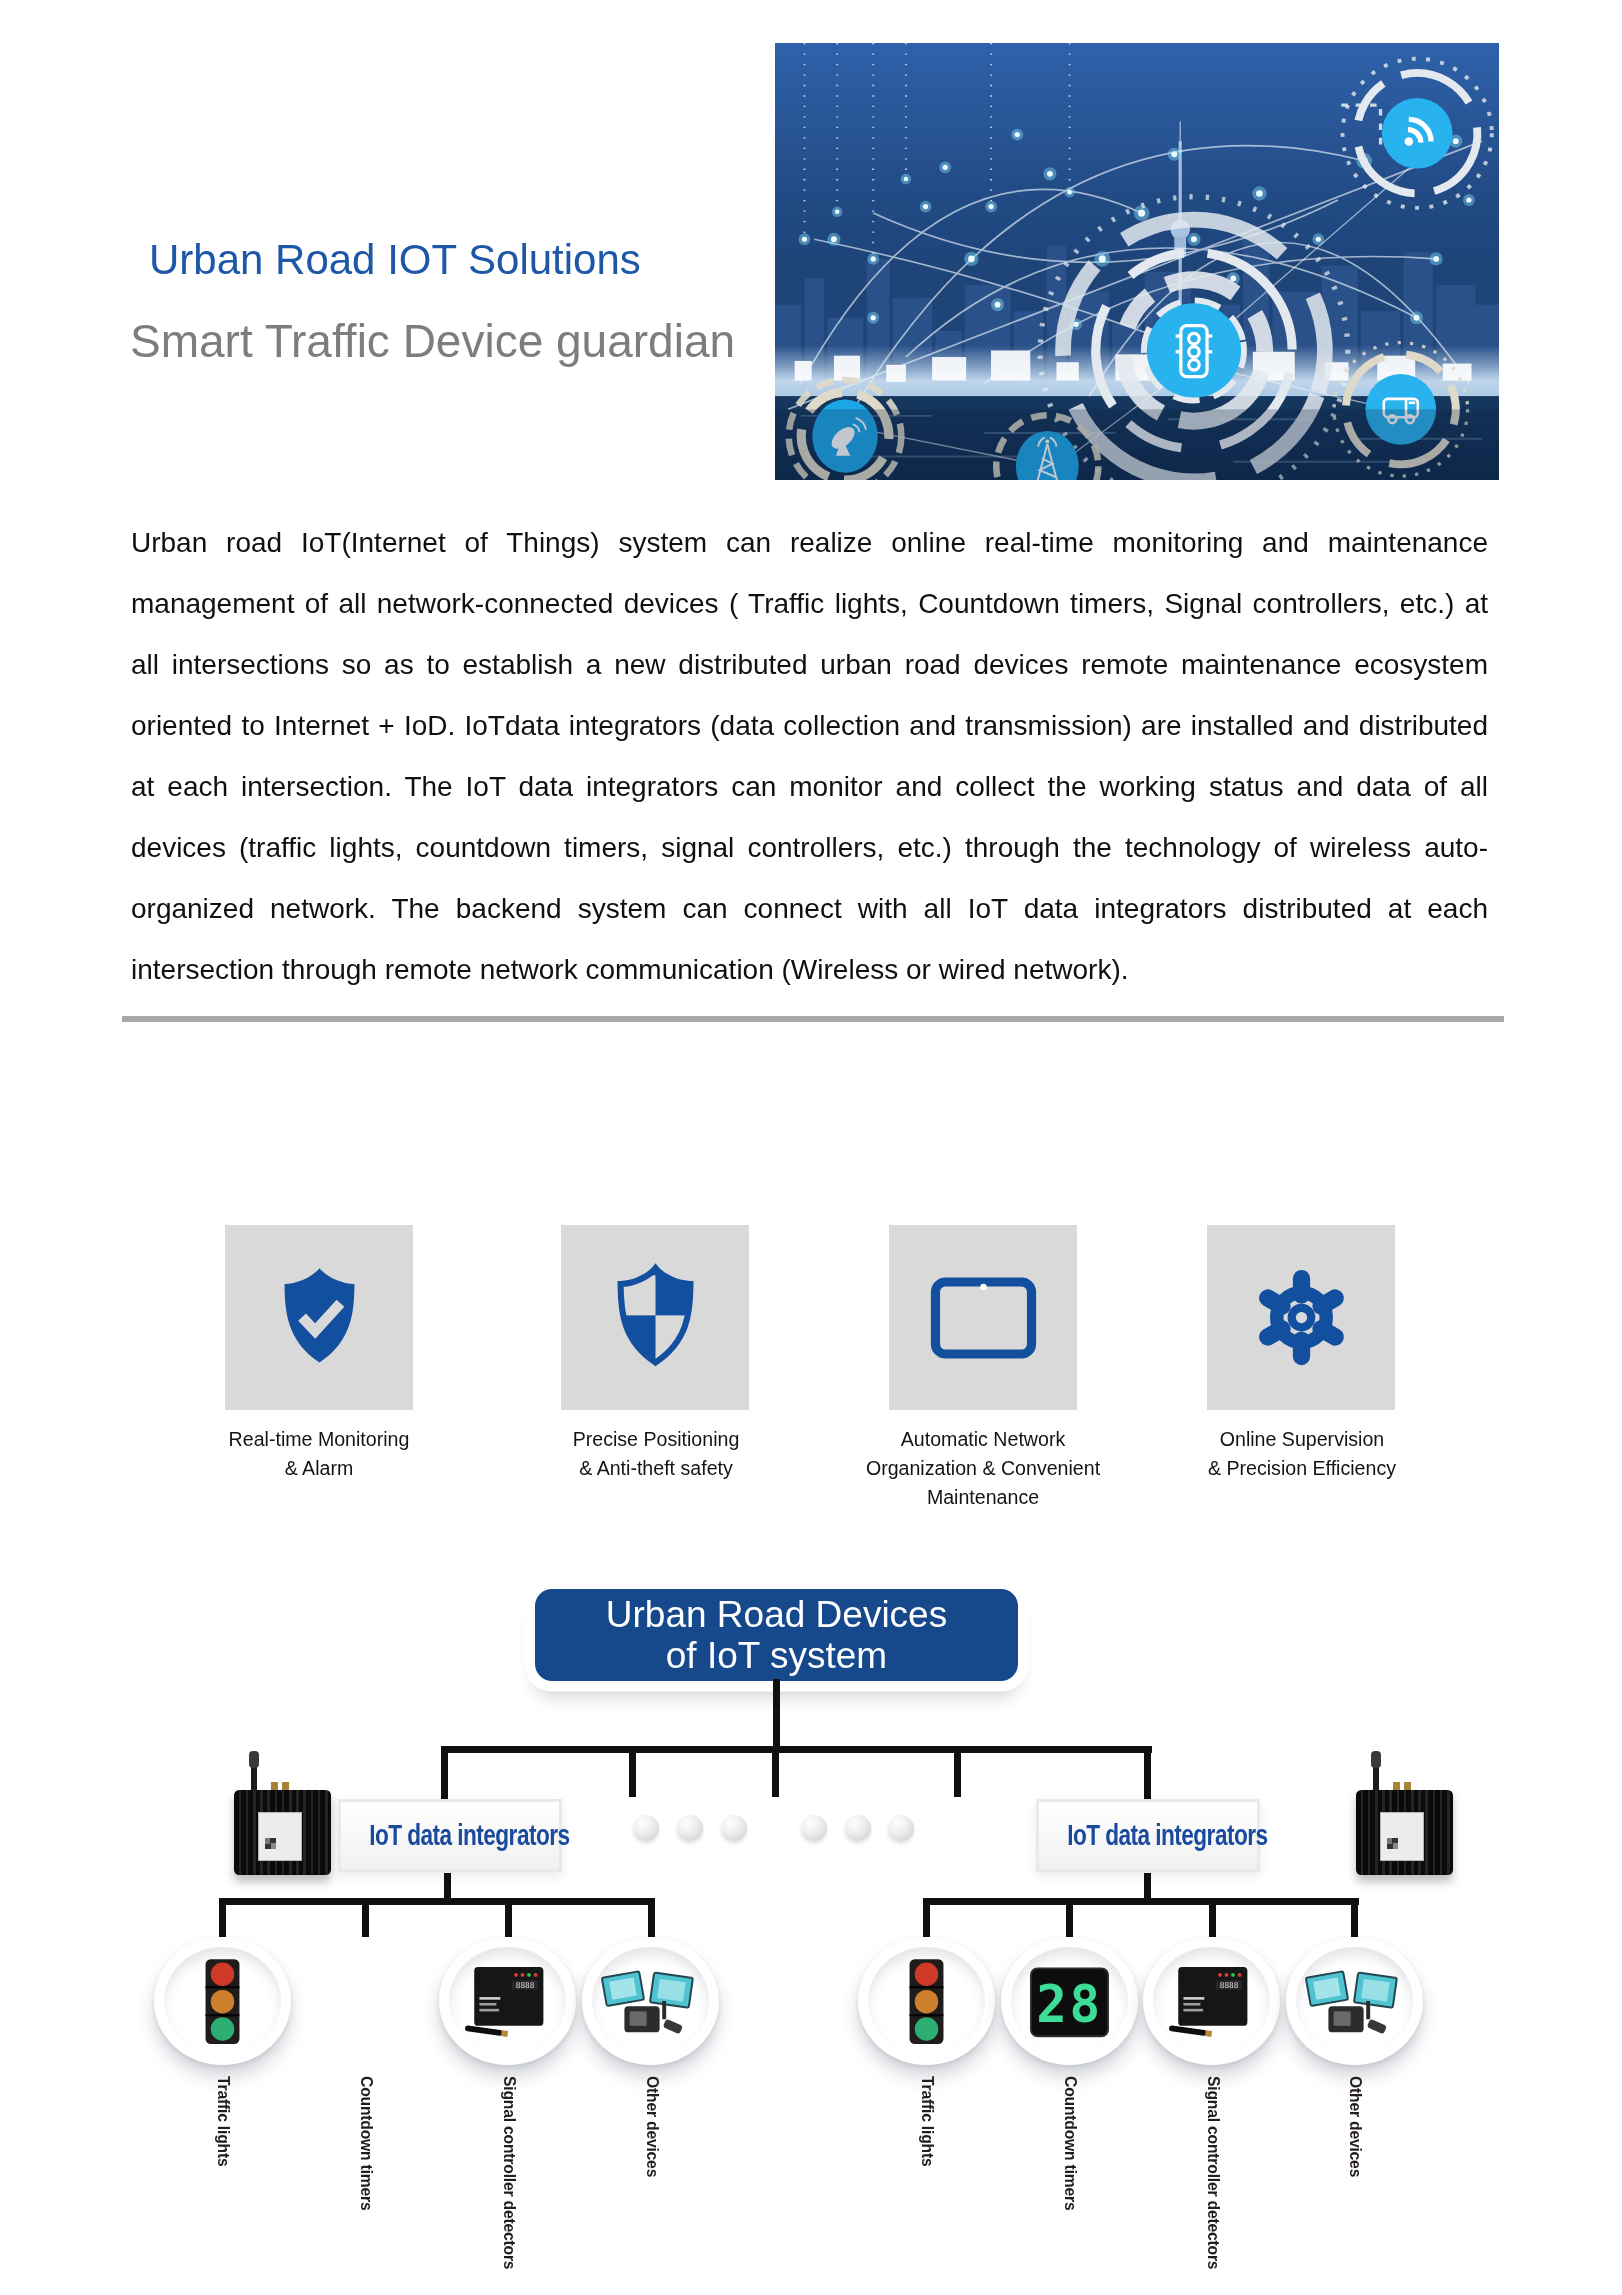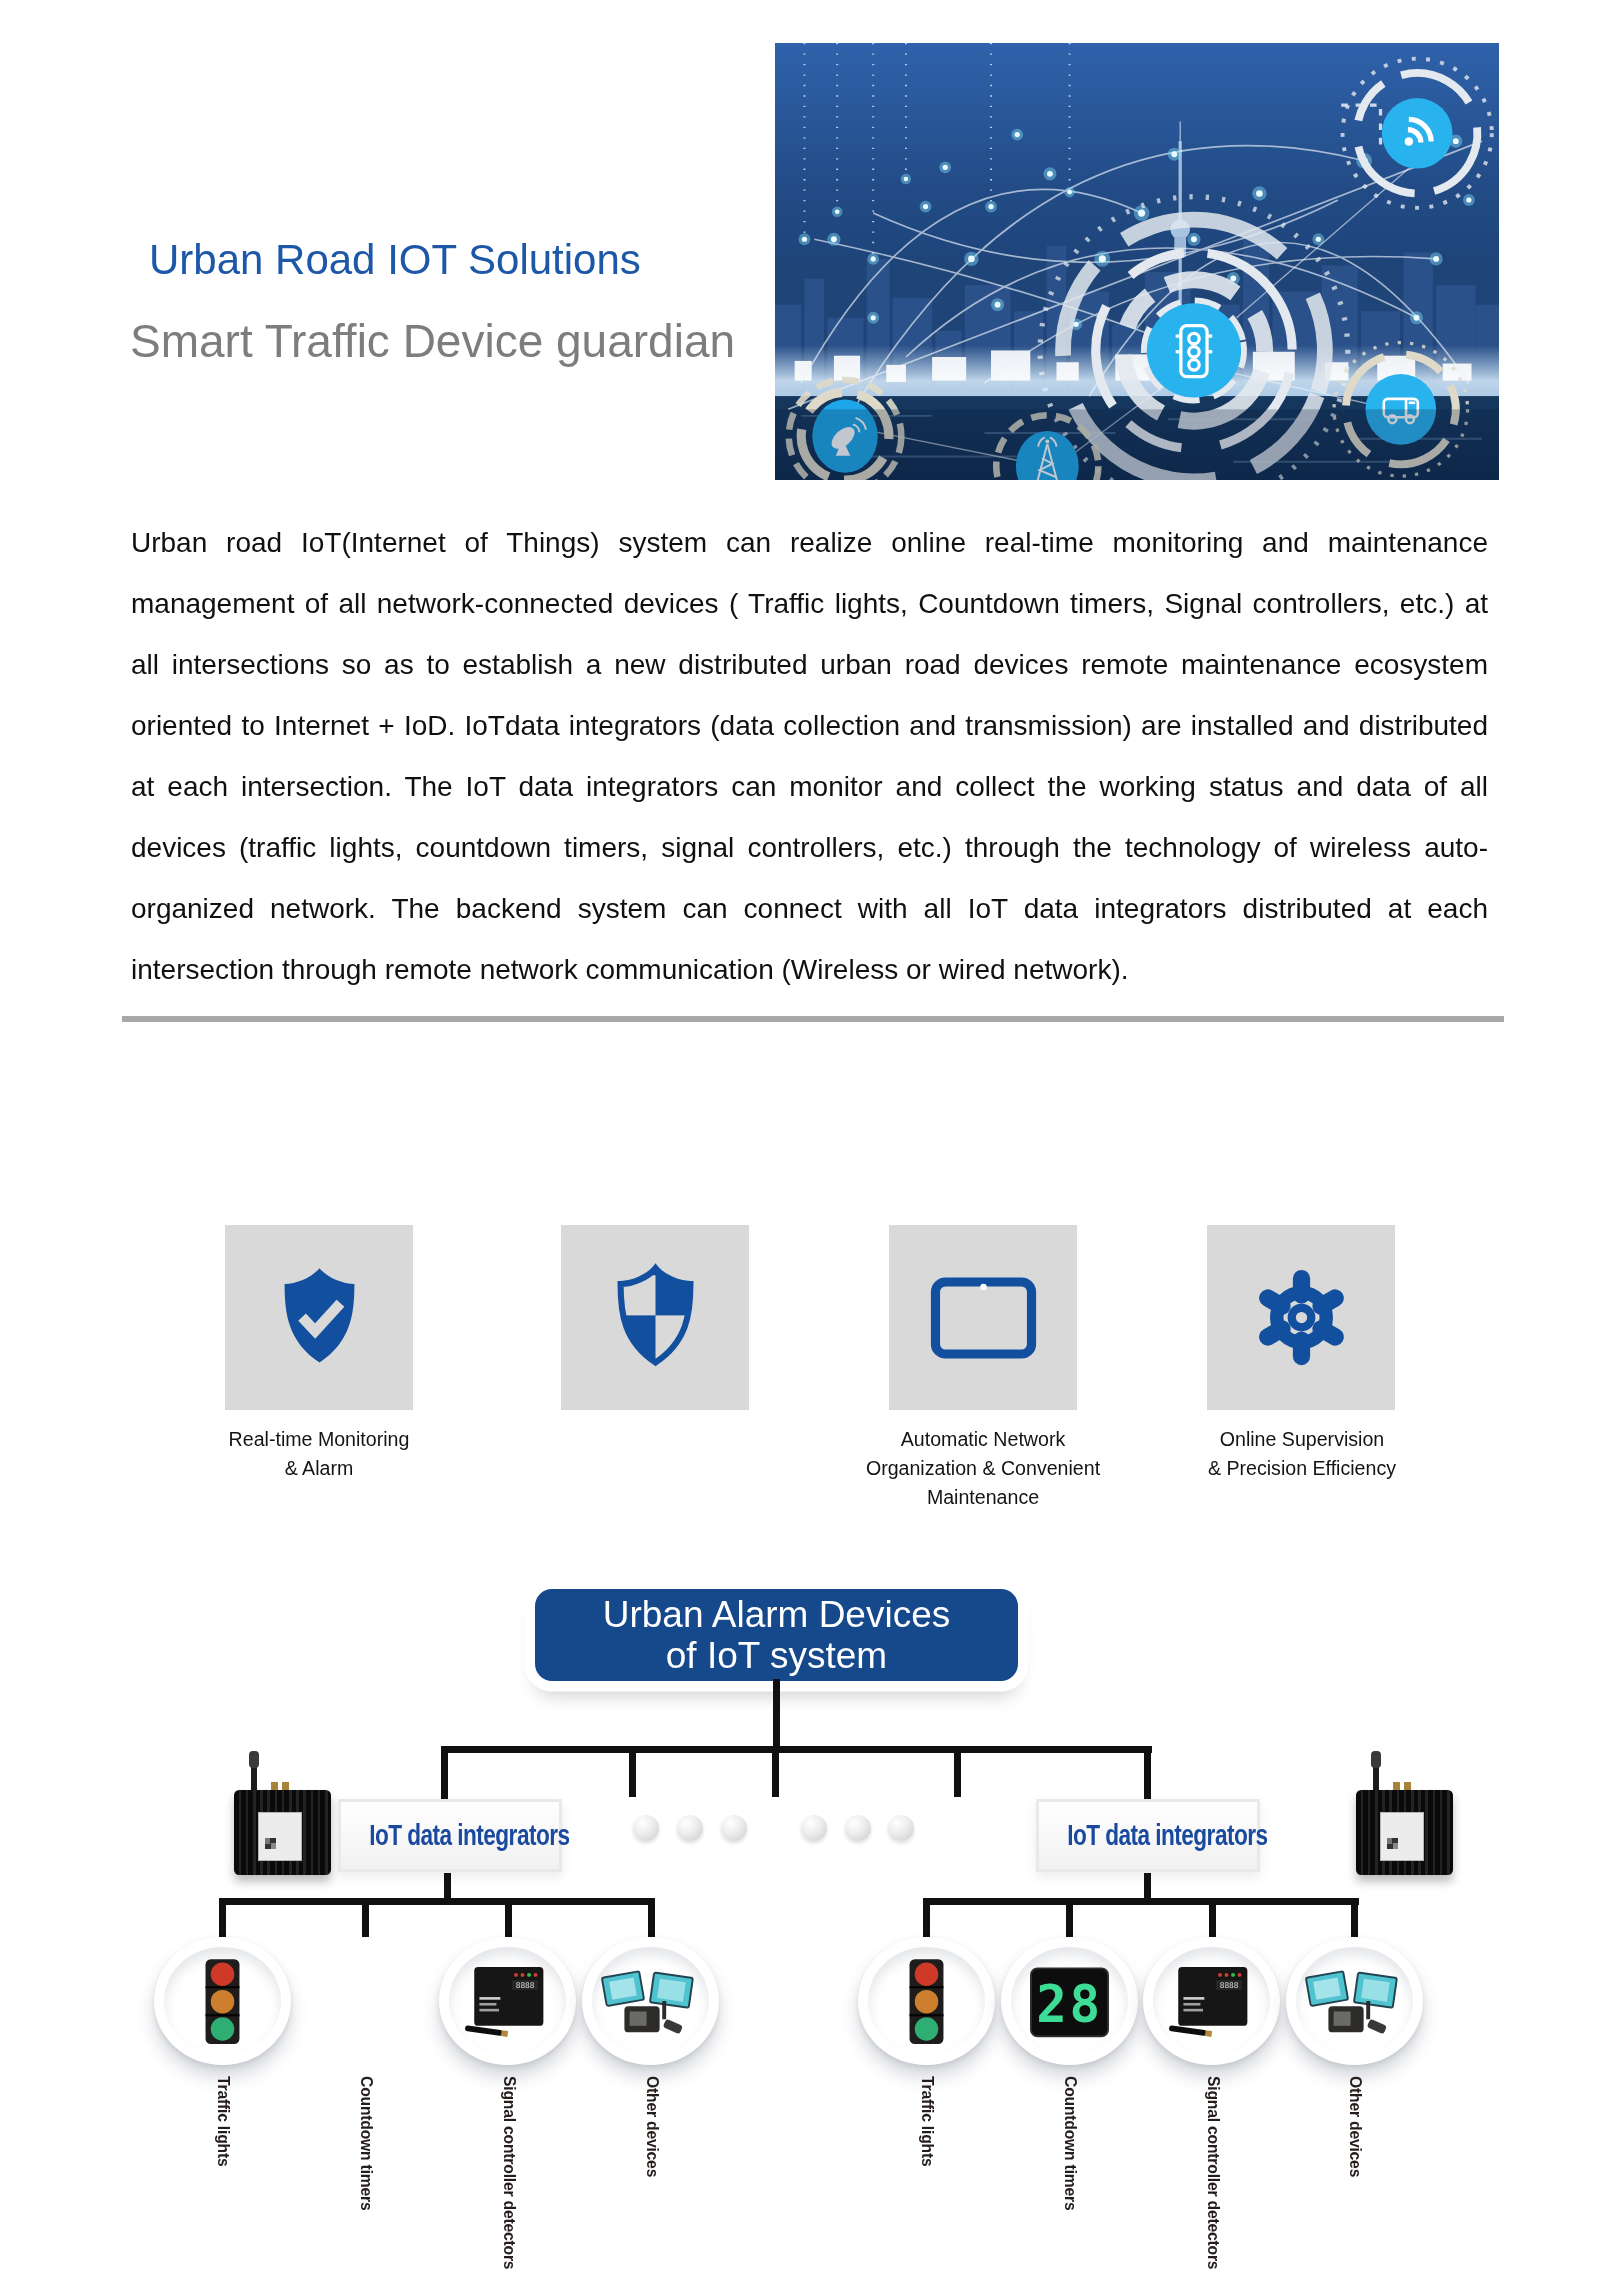--- a/index.html
+++ b/index.html
@@ -335,20 +335,25 @@
           </clipPath>
         </defs>
       <path d="M60 6 C52 16 34 24 20 24 C20 58 24 90 60 114 C96 90 100 58 100 24 C86 24 68 16 60 6 Z" fill="#124f9e"></path>
       <g clip-path="url(#shq)">
         <rect x="14" y="14" width="46" height="46" fill="#d9d9d9"></rect>
         <rect x="60" y="60" width="46" height="60" fill="#d9d9d9"></rect>
       </g>
       <path d="M60 6 C52 16 34 24 20 24 C20 58 24 90 60 114 C96 90 100 58 100 24 C86 24 68 16 60 6 Z" fill="none" stroke="#124f9e" stroke-width="7"></path>
     </svg>
   </div>
+  <div class="card-label" style="left:499px;">
+    <div>Precise Positioning</div>
+    <div>&amp; Anti-theft safety</div>
+    <div></div>
+  </div>
 
   <div class="card-square" style="left:889px;">
     <svg width="113" height="92" viewBox="0 0 160 130">
       <rect x="12" y="14" width="136" height="102" rx="14" fill="none" stroke="#124f9e" stroke-width="13"></rect>
       <circle cx="80" cy="21" r="4.5" fill="#ffffff"></circle>
     </svg>
   </div>
   <div class="card-label" style="left:826px;">
     <div>Automatic Network</div>
     <div>Organization &amp; Convenient</div>
@@ -371,21 +376,21 @@
       </g>
     </svg>
   </div>
   <div class="card-label" style="left:1145px;">
     <div>Online Supervision</div>
     <div>&amp; Precision Efficiency</div>
     <div></div>
   </div>
 
   <div class="root-box">
-    <div>Urban Alarm Devices</div>
+    <div>Urban Road Devices</div>
     <div>of IoT system</div>
   </div>
 
   <div class="tl" style="left:773px;top:1679px;width:7.2px;height:71px;"></div>
   <div class="tl" style="left:441px;top:1746px;width:711px;height:7.2px;"></div>
   <div class="tl" style="left:441px;top:1746px;width:7.2px;height:55px;"></div>
   <div class="tl" style="left:629px;top:1746px;width:7.2px;height:51px;"></div>
   <div class="tl" style="left:772px;top:1746px;width:7.2px;height:51px;"></div>
   <div class="tl" style="left:954px;top:1746px;width:7.2px;height:51px;"></div>
   <div class="tl" style="left:1144px;top:1746px;width:7.2px;height:55px;"></div>

